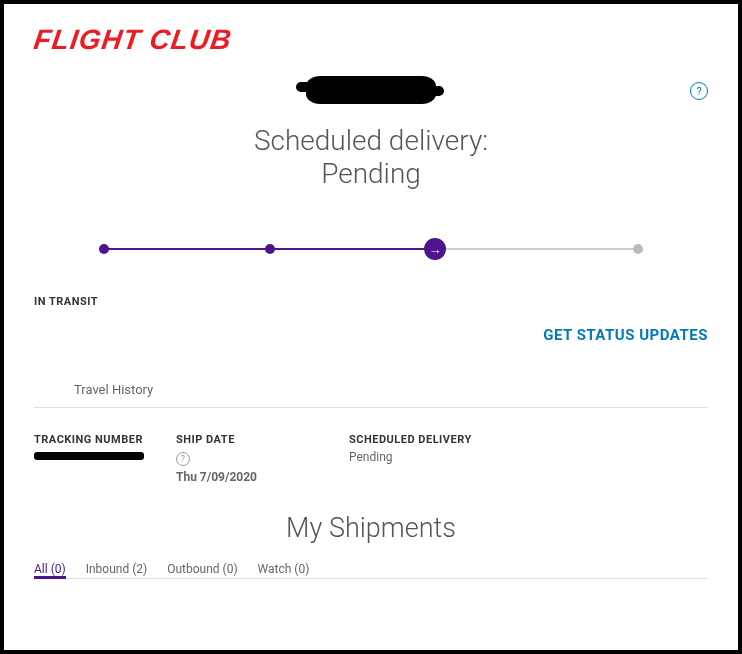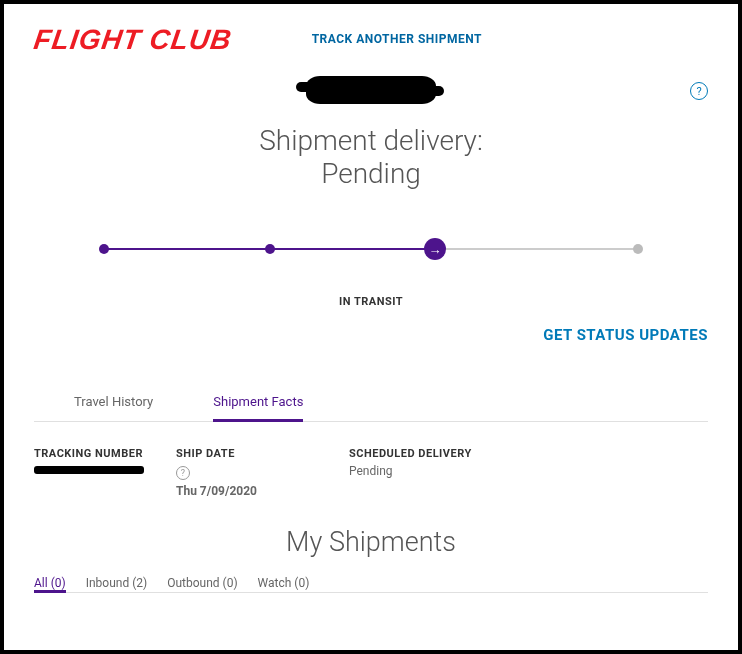--- a/index.html
+++ b/index.html
@@ -103,40 +103,39 @@
       width: 10px; height: 10px;
       border-radius: 50%;
       top: 4px;
       transform: translateX(-50%);
     }
     .dot1 { left: 0; background: #4d148c; }
     .dot2 { left: 31%; background: #4d148c; }
     .dot3 { left: 62%; width: 22px; height: 22px; top: -2px; background: #4d148c; display:flex; align-items:center; justify-content:center; color:#fff; font-size:13px; }
     .dot4 { left: 100%; background: #bbb; }
     .in-transit {
-      text-align: center;
+      text-align: left;
       font-size: 11px;
       font-weight: 700;
       letter-spacing: 0.5px;
       color: #333;
       margin-top: 35px;
     }
     .get-status {
       text-align: right;
       font-size: 15px;
       font-weight: 700;
       letter-spacing: 0.5px;
       color: #007ab8;
       margin-top: 18px;
       cursor: pointer;
     }
     .tabs {
       display: flex;
-      gap: 60px;
-      margin-top: 50px;
+      margin-top: 38px;
       border-bottom: 1px solid #e0e0e0;
       padding-left: 40px;
     }
     .tab {
       font-size: 13px;
       padding-bottom: 10px;
       cursor: pointer;
       color: #666;
     }
     .tab.active {
@@ -193,47 +192,45 @@
       color: #4d148c;
       border-bottom: 3px solid #4d148c;
       margin-bottom: -1px;
     }
   </style>
 </head>
 <body>
 
 <div class="header-row">
   <div class="logo">FLIGHT CLUB</div>
-  <div class="track-another">TRACK ANOTHER SHIPMENT</div>
 </div>
 
 <div class="help-icon">?</div>
 
 <div class="redacted"></div>
 
-<div class="scheduled-title">Shipment delivery:</div>
+<div class="scheduled-title">Scheduled delivery:</div>
 <div class="scheduled-value">Pending</div>
 
 <div class="progress-wrap">
   <div class="progress-line"></div>
   <div class="progress-fill"></div>
   <div class="dot dot1"></div>
   <div class="dot dot2"></div>
   <div class="dot dot3">
     <span>→</span>
   </div>
   <div class="dot dot4"></div>
 </div>
 
 <div class="in-transit">IN TRANSIT</div>
 <div class="get-status">GET STATUS UPDATES</div>
 
 <div class="tabs">
   <div class="tab">Travel History</div>
-  <div class="tab active">Shipment Facts</div>
 </div>
 
 <div class="facts">
   <div class="fact-col">
     <div class="fact-label">TRACKING NUMBER</div>
     <div class="fact-redact"></div>
   </div>
   <div class="fact-col">
     <div class="fact-label">SHIP DATE</div>
     <div class="ship-help">?</div>

